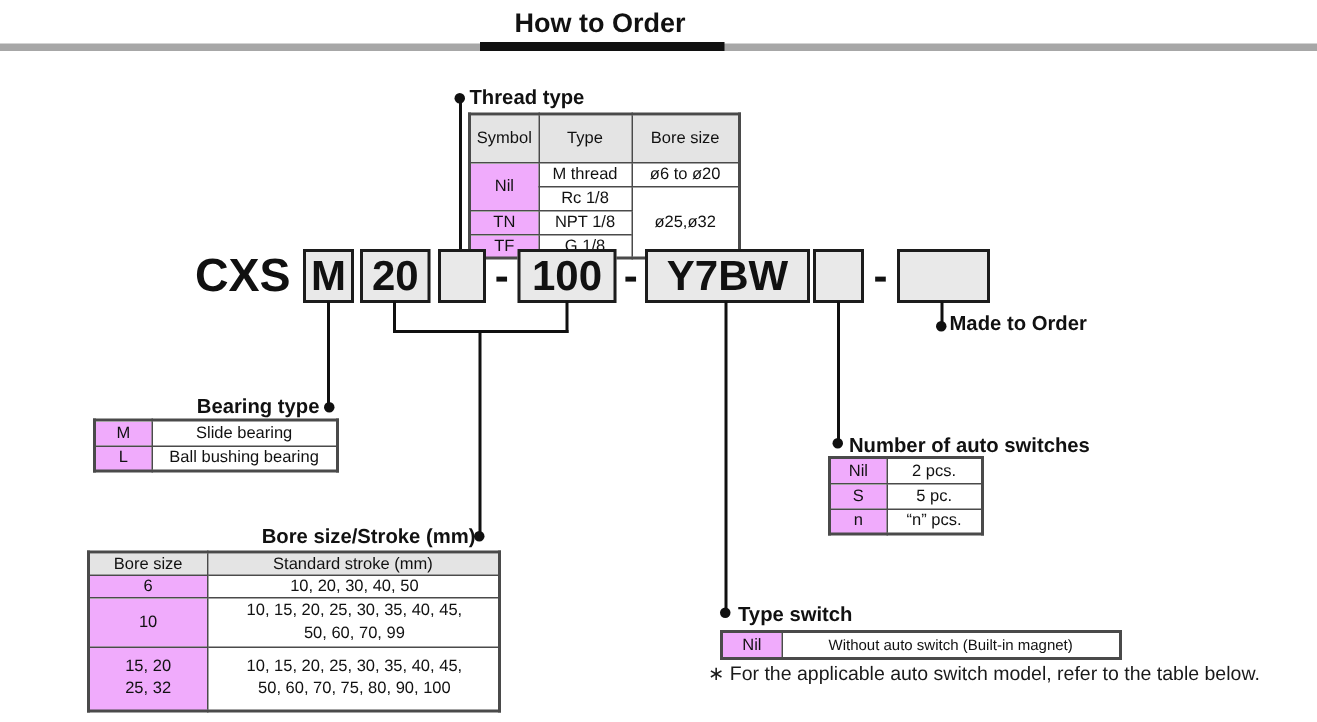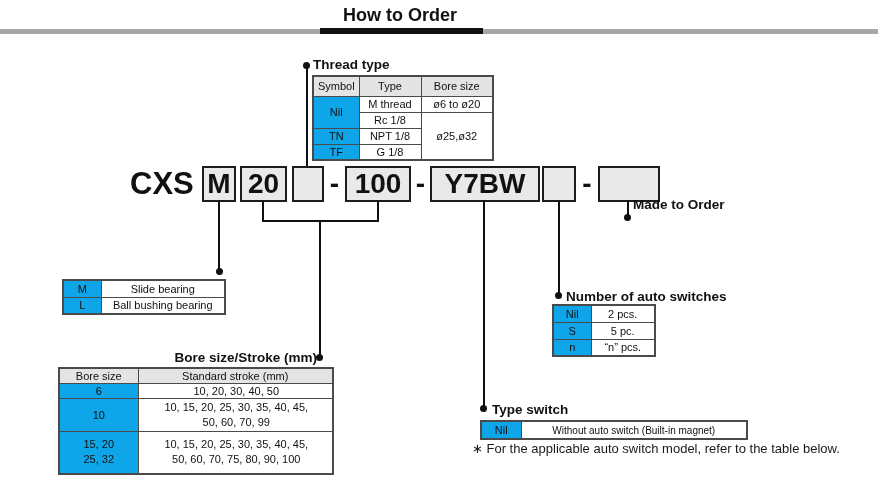--- a/index.html
+++ b/index.html
@@ -15,21 +15,21 @@
        border:2px solid #1c1c1c;background:#e9e9e9;
        display:flex;align-items:center;justify-content:center;
        font-weight:bold;font-size:28px;letter-spacing:0;}
   .dash{position:absolute;top:166px;height:36px;display:flex;align-items:center;
         justify-content:center;font-weight:bold;font-size:28px;}
   .tbl{position:absolute;border-collapse:collapse;table-layout:fixed;background:#fff;
        border:2px solid #4a4a4a;}
   .tbl td,.tbl th{border:1px solid #4a4a4a;font-size:11px;font-weight:normal;
        text-align:center;padding:0 3px;color:#111;overflow:hidden;white-space:nowrap;}
   .hd{background:#e4e4e4;}
-  .sym{background:#0ea5e9;font-weight:bold;}
+  .sym{background:#f0abfc;font-weight:bold;}
   .left{text-align:center;padding-left:5px !important;}
   .ln{display:block;line-height:15px;}
 </style>
 </head>
 <body>
 
 <div id="page">
 
   <div class="abs" style="left:300px;top:5px;width:200px;text-align:center;font-weight:bold;font-size:18px;">How to Order</div>
   <div class="abs" style="left:0;top:29px;width:878px;height:5px;background:#a7a7a7;"></div>
@@ -38,21 +38,21 @@
   <div class="dot" style="left:303px;top:62px;"></div>
   <div class="vline" style="left:306px;top:65px;height:101px;"></div>
   <div class="lbl" style="left:313px;top:57px;">Thread type</div>
   <table class="tbl" style="left:312px;top:75px;width:180px;">
     <colgroup>
         <col style="width:46px">
         <col style="width:62px">
         <col style="width:72px">
       </colgroup>
     <tbody>
-        <tr style="height:20px">
+        <tr style="height:32px">
       <th class="hd">Symbol</th>
       <th class="hd">Type</th>
       <th class="hd">Bore size</th>
     </tr>
     <tr style="height:16px">
       <td class="sym" rowspan="2">Nil</td>
       <td>M thread</td>
       <td>ø6 to ø20</td>
     </tr>
     <tr style="height:16px">
@@ -89,22 +89,23 @@
   <div class="hline" style="left:262px;top:220px;width:117px;"></div>
   <div class="vline" style="left:319px;top:220px;height:136px;"></div>
   <div class="dot" style="left:316px;top:354px;"></div>
   <div class="vline" style="left:483px;top:201px;height:206px;"></div>
   <div class="dot" style="left:480px;top:405px;"></div>
   <div class="vline" style="left:558px;top:201px;height:93px;"></div>
   <div class="dot" style="left:555px;top:292px;"></div>
   <div class="vline" style="left:627px;top:201px;height:15px;"></div>
   <div class="dot" style="left:624px;top:214px;"></div>
 
-  <div class="lbl" style="left:633px;top:197px;">Made to Order</div>
+  <div class="lbl" style="left:633px;top:208px;">Made to Order</div>
 
+  <div class="lbl" style="left:60px;top:263px;width:153px;text-align:right;">Bearing type</div>
   <table class="tbl" style="left:62px;top:279px;width:162px;">
     <colgroup>
         <col style="width:38px">
         <col style="width:124px">
       </colgroup>
     <tbody>
         <tr style="height:17px">
       <td class="sym">M</td>
       <td>Slide bearing</td>
     </tr>

